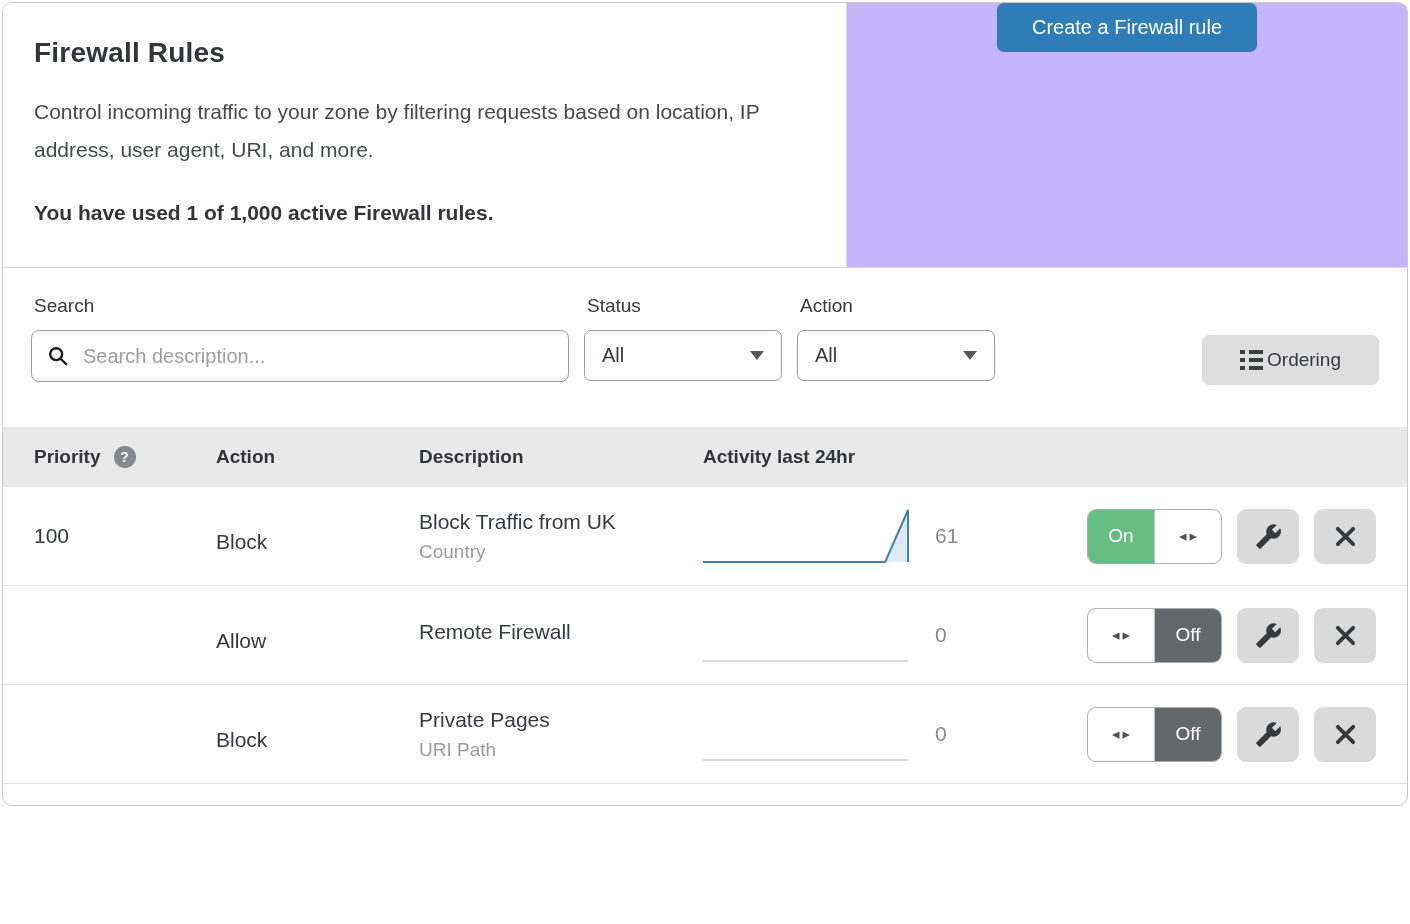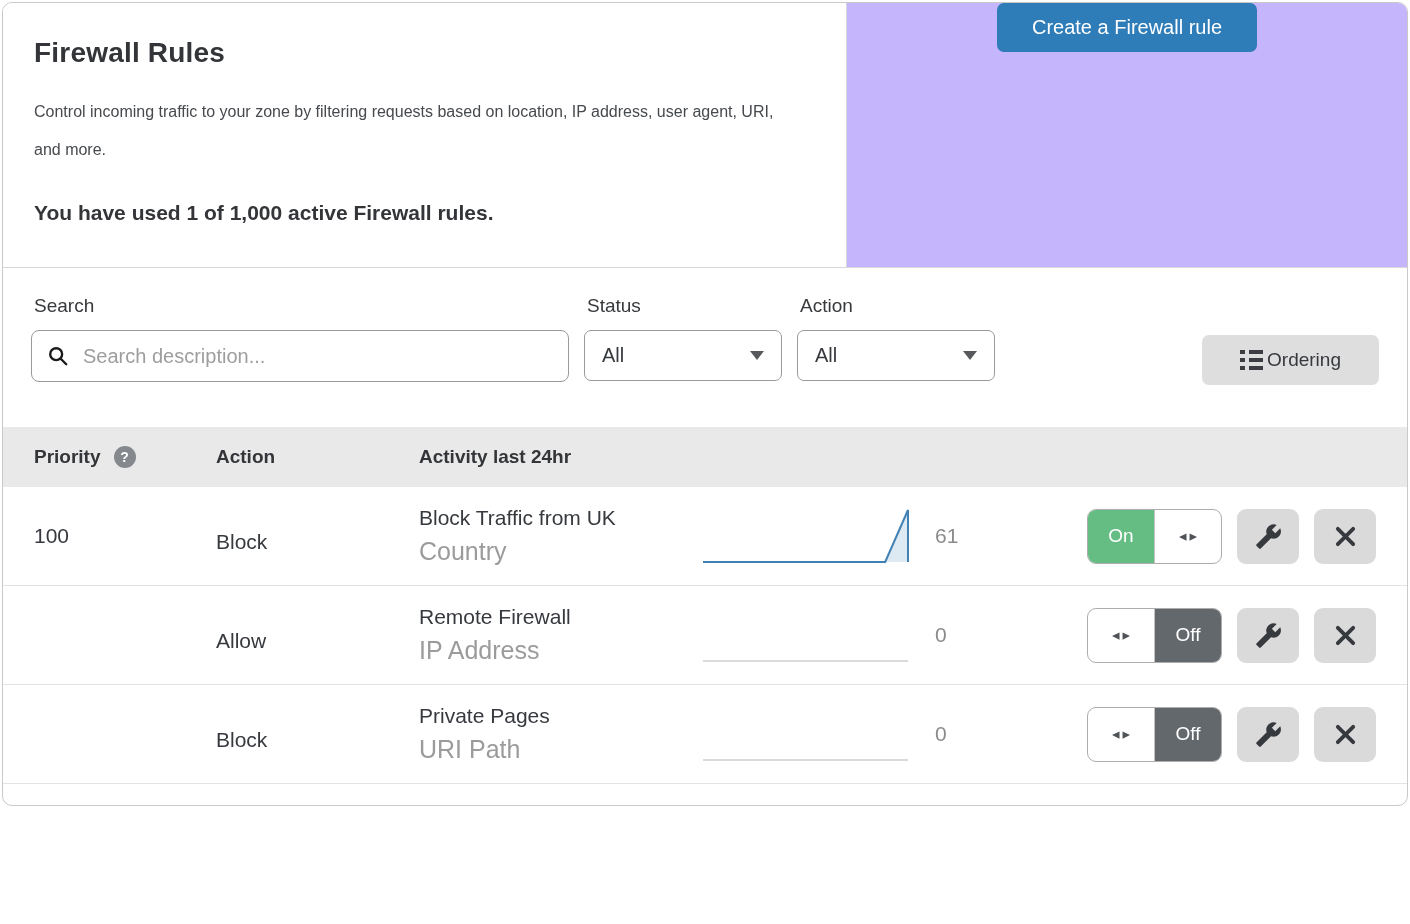--- a/index.html
+++ b/index.html
@@ -16,21 +16,21 @@
     display:flex; flex-direction:column;
   }
 
   
   .top { display:flex; height:265px; flex:none; border-bottom:1px solid #d8d8d8; }
   .intro {
     width:844px; flex:none; border-right:1px solid #d8d8d8;
     padding:34px 45px 0 31px; background:#fff;
   }
   .intro h1 { margin:0 0 24px 0; font-size:28px; font-weight:bold; color:#333538; letter-spacing:.2px; }
-  .intro .desc { margin:0; font-size:16px; line-height:38px; color:#46494d; }
+  .intro .desc { margin:0; font-size:21px; line-height:38px; color:#46494d; }
   .intro .usage { margin:32px 0 0 0; font-size:21px; font-weight:bold; color:#333538; }
   .cta-panel {
     flex:1; background:#c4b5fd;
     display:flex; align-items:flex-start; justify-content:center;
   }
   .create-btn {
     background:#2e7cb8; color:#fff; border:none; border-radius:7px;
     height:49px; min-width:260px; padding:0 26px;
     font-size:20px; font-family:inherit; cursor:pointer;
   }
@@ -85,21 +85,21 @@
     margin-left:13px; cursor:pointer;
   }
   .row {
     height:99px; flex:none; display:flex; align-items:center;
     border-bottom:1px solid #e3e3e3; background:#fff;
   }
   .row .cell-priority { width:213px; flex:none; padding-left:31px; font-size:21px; color:#36393e; }
   .row .cell-action   { width:203px; flex:none; font-size:21px; color:#36393e;margin-top:12px; }
   .row .cell-desc     { width:284px; flex:none; }
   .desc-title { font-size:21px; color:#36393e; margin-bottom:7px; }
-  .desc-sub   { font-size:25px; color:#9b9b9b; }
+  .desc-sub   { font-size:19px; color:#9b9b9b; }
   .cell-spark { width:205px; flex:none; height:60px; position:relative; }
   .cell-spark svg { position:absolute; left:0; bottom:2px; overflow:visible; }
   .cell-count { width:82px; flex:none; padding-left:27px; font-size:21px; color:#8b8b8b; }
   .controls { margin-left:auto; margin-right:31px; display:flex; align-items:center; }
 
   .toggle {
     width:135px; height:55px; border:1px solid #adadad; border-radius:9px;
     display:flex; overflow:hidden; background:#fff; cursor:pointer; flex:none;
   }
   .toggle-half {
@@ -196,20 +196,21 @@
       <span>Ordering</span>
     </button>
   </div>
 
   <div class="thead">
     <div class="col-priority">
       <span>Priority</span>
       <span class="q-icon">?</span>
     </div>
     <div class="col-action">Action</div>
+    <div class="col-desc">Description</div>
     <div class="col-spark" style="width:auto;">Activity last 24hr</div>
   </div>
 
   <div class="row">
     <div class="cell-priority">100</div>
     <div class="cell-action">Block</div>
     <div class="cell-desc">
       <div class="desc-title">Block Traffic from UK</div>
       <div class="desc-sub">Country</div>
     </div>
@@ -239,21 +240,20 @@
         </svg>
       </button>
     </div>
   </div>
 
   <div class="row">
     <div class="cell-priority"></div>
     <div class="cell-action">Allow</div>
     <div class="cell-desc">
       <div class="desc-title">Remote Firewall</div>
-      <div class="desc-sub">IP Address</div>
     </div>
     <div class="cell-spark">
         <svg width="205" height="58">
           <polyline points="0.0,56.0 22.8,56.0 45.6,56.0 68.3,56.0 91.1,56.0 113.9,56.0 136.7,56.0 159.4,56.0 182.2,56.0 205.0,56.0 205,56" fill="none" stroke="#cfcfcf" stroke-width="1.5"></polyline>
         </svg>
       </div>
     <div class="cell-count">0</div>
     <div class="controls">
       <div class="toggle">
         <div class="toggle-half">

